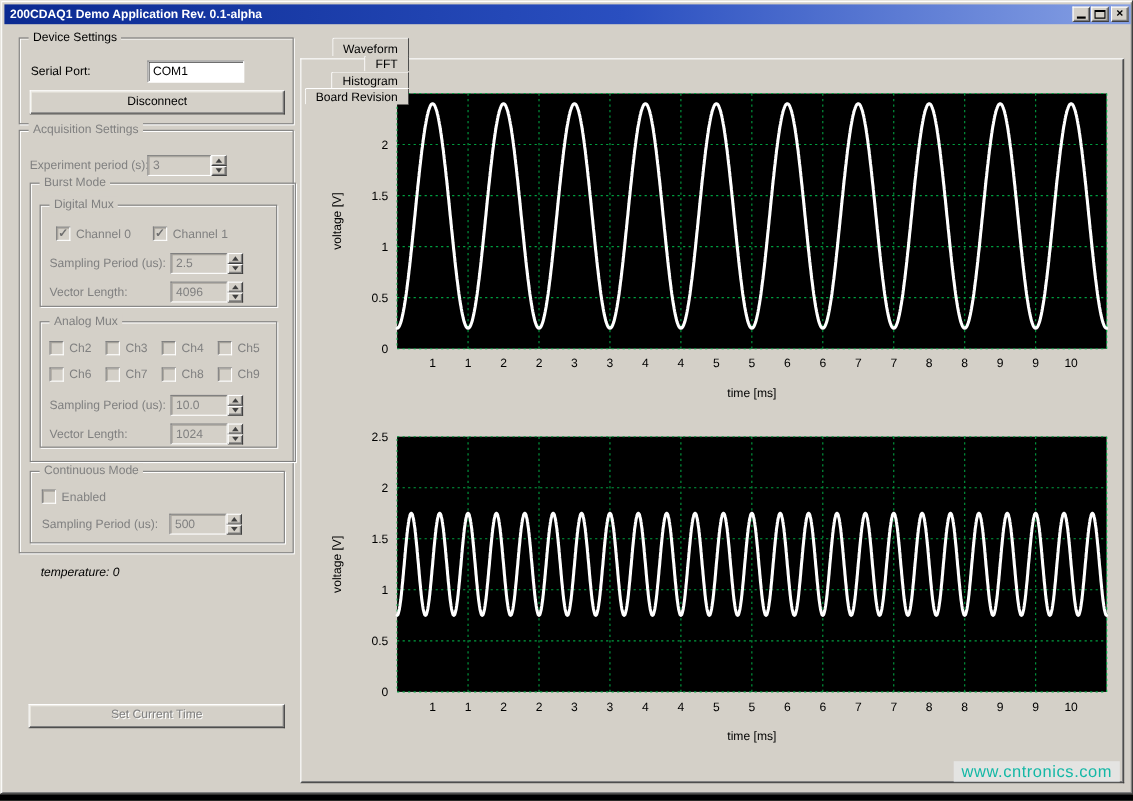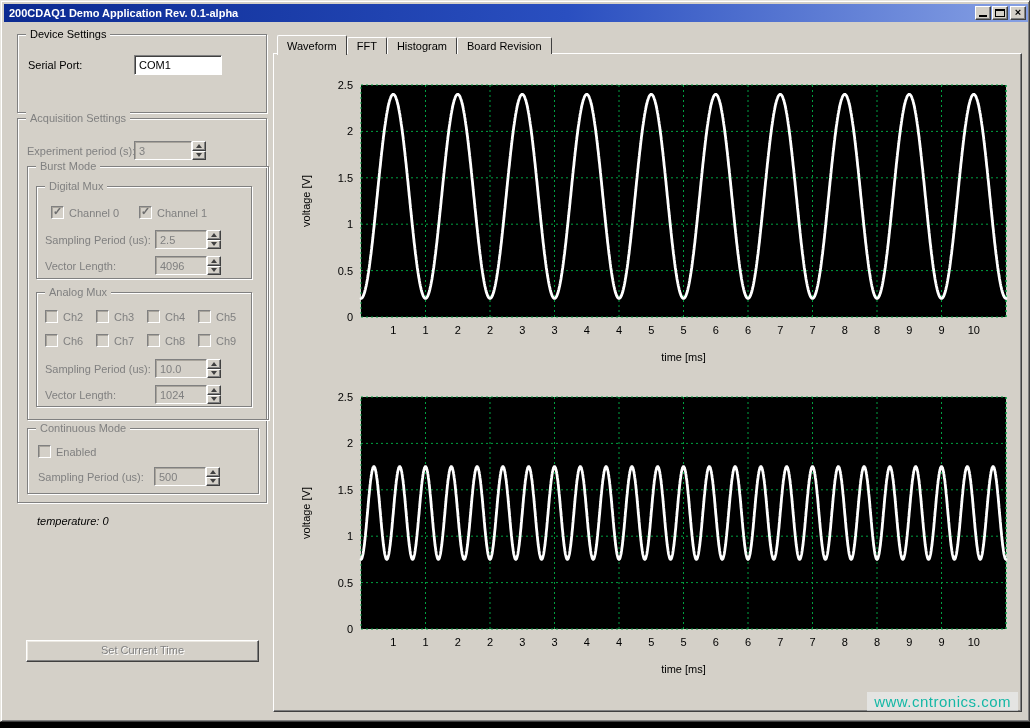--- a/index.html
+++ b/index.html
@@ -48,21 +48,21 @@
   .cbbox.checked::after{content:"\2713";position:absolute;left:1px;top:-2px;font-size:11px;font-weight:bold;color:#6e6e6e;}
 
   .btn{position:absolute;background:#d4d0c8;color:#000;text-align:center;line-height:19px;
     border:1px solid;border-color:#fff #404040 #404040 #fff;
     box-shadow:inset -1px -1px 0 #808080, inset 1px 1px 0 #ece9e2;cursor:default;}
   .btn.disabled{color:#808080;text-shadow:1px 1px 0 #fff;}
 
   .panel{position:absolute;left:272px;top:52px;width:749px;height:659px;background:#d4d0c8;
     border:1px solid;border-color:#fff #404040 #404040 #fff;box-shadow:inset -1px -1px 0 #808080;}
 
-  .tabs{position:absolute;left:276px;top:33px;height:20px;display:flex;align-items:flex-end;z-index:5;}
+  .tabs{position:absolute;left:276px;top:33px;height:20px;display:flex;align-items:flex-end;z-index:5;flex-direction:column;}
   .tab{height:17px;padding:2px 9px 0;background:#d4d0c8;color:#000;white-space:nowrap;
     border:1px solid #404040;border-left-color:#fff;border-top-color:#fff;border-bottom:none;
     border-top-left-radius:2px;border-top-right-radius:2px;}
   .tab.active{height:20px;padding-top:4px;margin-bottom:-1px;z-index:6;position:relative;}
 
   .chart{position:absolute;width:720px;height:298px;overflow:visible;}
   .chart text{fill:#000;font-size:11px;font-family:"Liberation Sans",sans-serif;}
 
   .watermark{position:absolute;right:12px;bottom:17px;z-index:9;font-size:15px;color:#14b8a6;
     background:rgba(240,244,248,0.55);padding:1px 7px;letter-spacing:0.5px;margin-left:40px;}
@@ -84,20 +84,21 @@
       <span class="tb-btn close">
           <span class="glyph-close">×</span>
         </span>
     </span>
   </div>
 
   <div class="group" style="left:16px;top:33px;width:250px;height:79px;">
     <span class="legend">Device Settings</span>
     <span class="lbl" style="left:10px;top:24px;">Serial Port:</span>
     <div class="textbox" style="left:116px;top:20px;width:88px;height:20px;">COM1</div>
+    <div class="btn" style="left:9px;top:47px;width:232px;height:22px;">Disconnect</div>
   </div>
 
   <div class="group" style="left:16px;top:117px;width:250px;height:385px;padding-left:38px;">
     <span class="legend dim">Acquisition Settings</span>
 
     <span class="lbl dim" style="left:9px;top:26px;">Experiment period (s):</span>
     <div class="spinner" style="left:116px;top:22px;width:72px;">
       <span class="spin-value">3</span>
       <span class="spin-btns">
         <span class="spin-up"></span>

